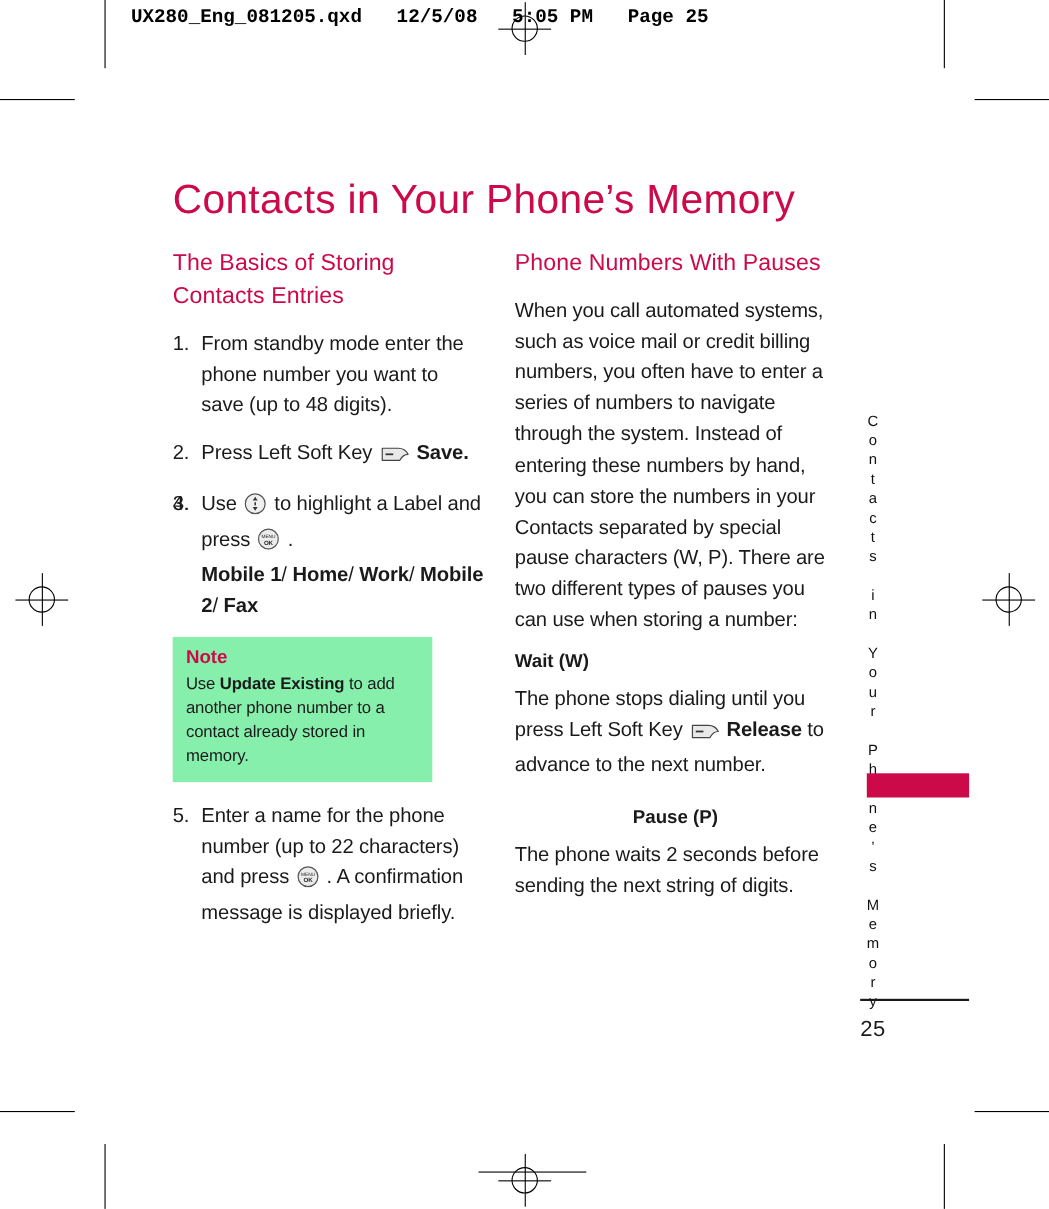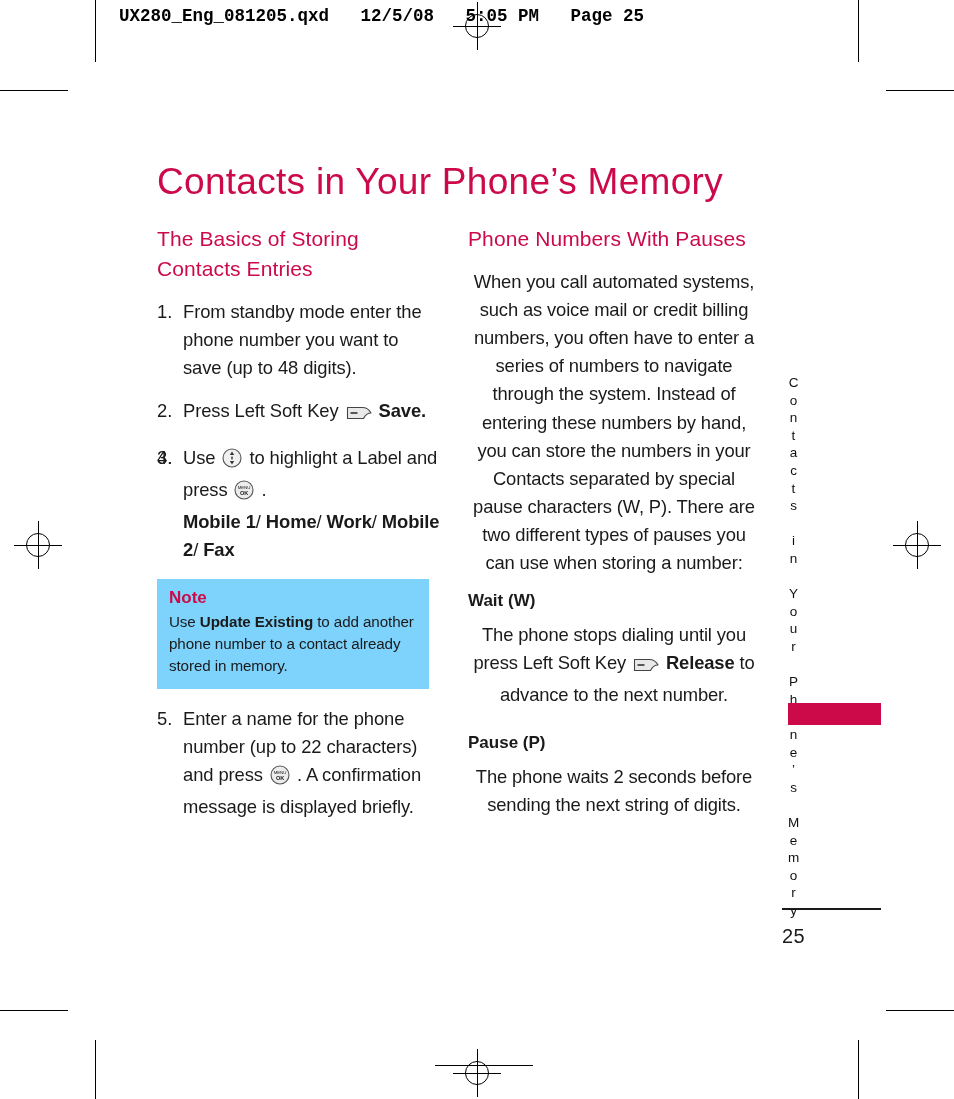--- a/index.html
+++ b/index.html
@@ -106,36 +106,35 @@
     left: 0;
     top: 0;
   }
   b, strong { font-weight: bold; }
 
   p.body {
     margin: 0 0 14px 0;
     font-size: 18.4px;
     line-height: 1.525;
     letter-spacing: -0.15px;
-    text-align: center;
   }
   h3.sub {
     margin: 0 0 10px 0;
     font-size: 17px;
     font-weight: bold;
     letter-spacing: 0px;
   }
 
   
   #note-box {
-    background: #7dd3fc;
+    background: #86efac;
     padding: 9px 8px 12px 12px;
     margin: 4px 0 16px 0;
     box-sizing: border-box;
-    width: 272px;
+    width: 236px;
   }
   #note-box .note-title {
     color: #cc0a49;
     font-weight: bold;
     font-size: 17px;
     margin-bottom: 3px;
   }
   #note-box .note-body {
     font-size: 15.2px;
     line-height: 1.44;
@@ -262,21 +261,21 @@
 
 <div class="col" id="col-right">
   <h2 class="section">Phone Numbers With Pauses</h2>
   <p class="body">When you call automated systems, such as voice mail or credit billing numbers, you often have to enter a series of numbers to navigate through the system. Instead of entering these numbers by hand, you can store the numbers in your Contacts separated by special pause characters (W, P). There are two different types of pauses you can use when storing a number:</p>
   <div id="subsections">
       <h3 class="sub">Wait (W)</h3>
       <p class="body">The phone stops dialing until you press Left Soft Key <span class="icon-inline"><svg width="26" height="16" viewBox="0 0 26 16">
             <path d="M1.5 2.5 L16 2.5 C21 2.5 24 6 25 8 C22 8 19 10.5 17.5 13.5 L1.5 13.5 Z" fill="#e9e9e9" stroke="#444" stroke-width="1.1" stroke-linejoin="round"></path>
             <rect x="4.5" y="7.2" width="7" height="1.6" fill="#333"></rect>
           </svg></span> <b>Release</b> to advance to the next number.</p>
-      <h3 class="sub" style="margin-top: 24px;">Pause (P)</h3>
+      <h3 class="sub" style="margin-top: 24px; text-align: center;">Pause (P)</h3>
       <p class="body">The phone waits 2 seconds before sending the next string of digits.</p>
     </div>
 </div>
 
 <div id="side-running-head">Contacts in Your Phone’s Memory</div>
 <div id="side-tab"></div>
 <div id="page-rule"></div>
 <div id="page-number">25</div>
 
 </body></html>

